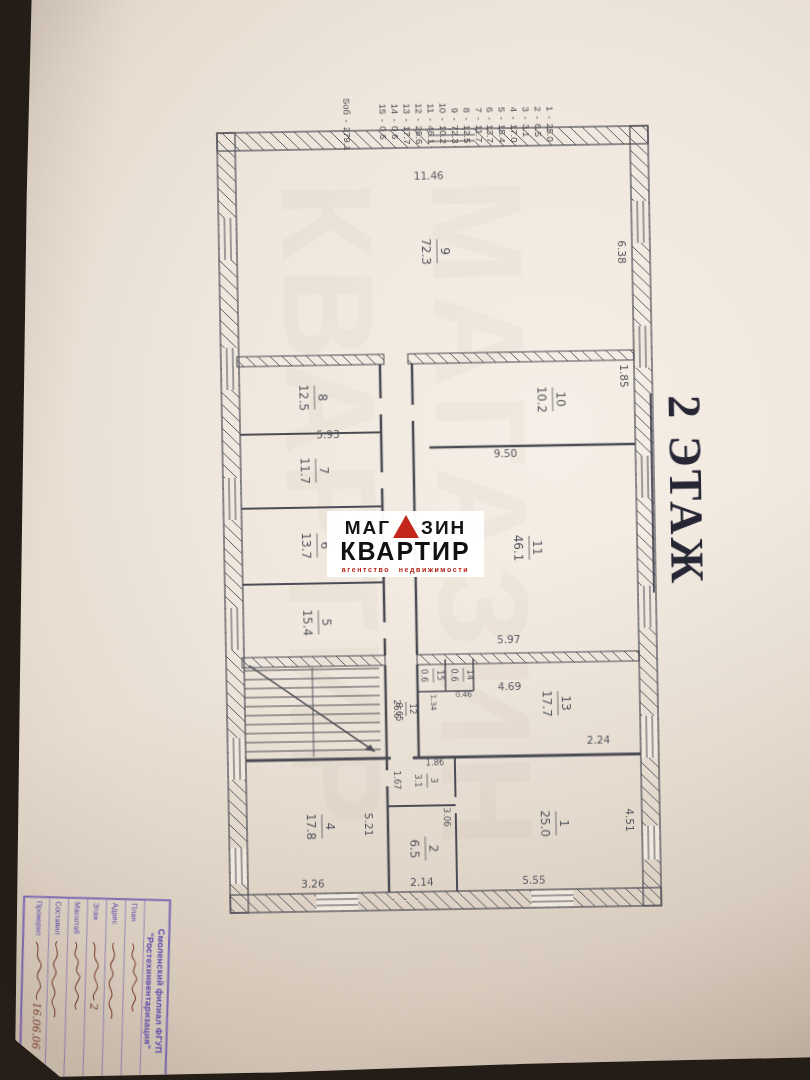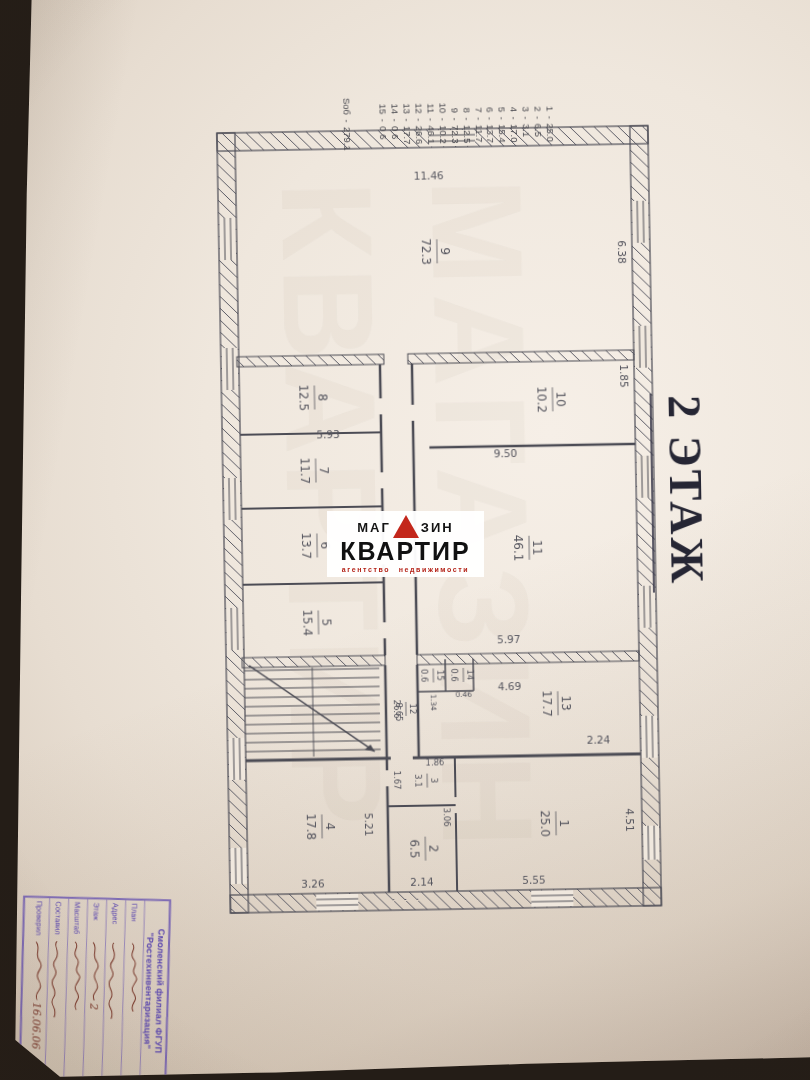--- a/index.html
+++ b/index.html
@@ -64,21 +64,21 @@
   .srow .sink{font-family:"DejaVu Serif",serif;font-style:italic;font-size:10.5px;color:#7a3a2d;margin-left:3px;}
   .srow svg{margin-left:4px;}
   
   .wm{
     position:absolute;left:327px;top:511px;width:157px;height:66px;z-index:7;
     background:rgba(255,255,255,.96);
     display:flex;flex-direction:column;align-items:center;justify-content:center;
     box-sizing:border-box;padding:4px 6px 5px 6px;
   }
   .wm-row1{display:flex;align-items:flex-end;color:#141414;font-weight:700;
-    font-size:13px;letter-spacing:2px;line-height:19px;}
+    font-size:19px;letter-spacing:2px;line-height:19px;}
   .wm-tri{width:0;height:0;border-left:13px solid transparent;border-right:13px solid transparent;
     border-bottom:23px solid #c3271b;display:inline-block;margin:0 2px -1px 2px;}
   .wm-row2{color:#111;font-weight:800;font-size:25px;letter-spacing:2px;line-height:26px;margin-top:1px;}
   .wm-row3{color:#b42318;font-weight:700;font-size:7px;letter-spacing:1.6px;word-spacing:5px;margin-top:2px;white-space:nowrap;}
 </style>
 </head>
 <body>
 
 <div class="paper">
   <div class="sheet">

